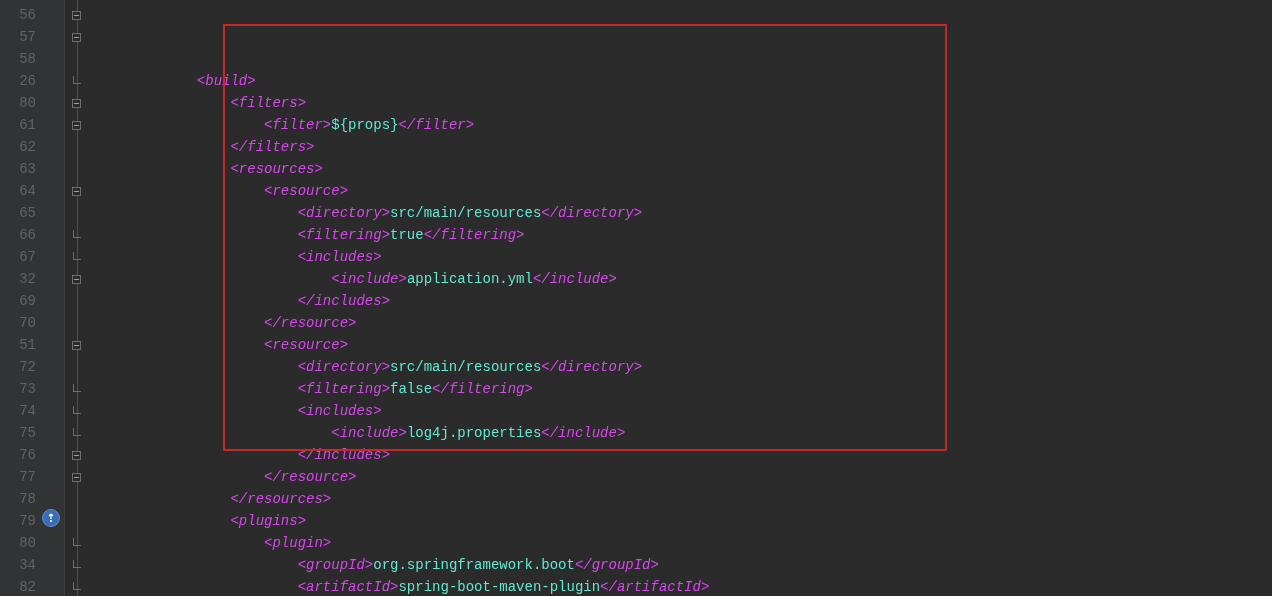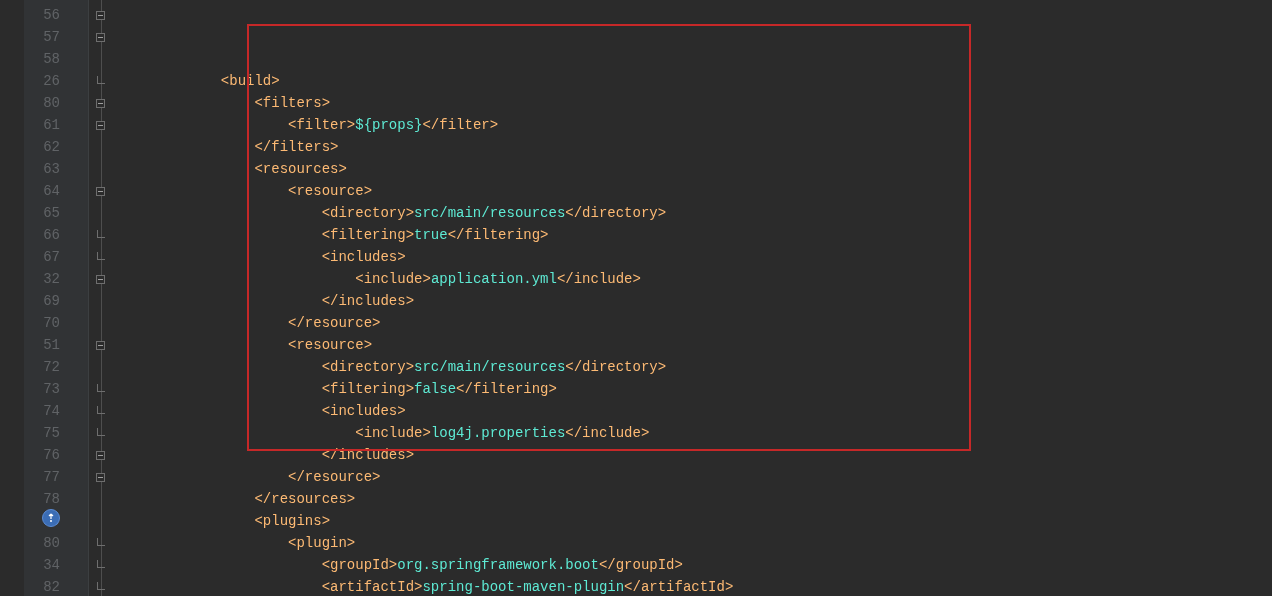--- a/index.html
+++ b/index.html
@@ -19,21 +19,20 @@
   }
   .gutter-nums {
     width: 44px;
     background: #313335;
     text-align: right;
     padding-right: 8px;
     padding-top: 4px;
     color: #606366;
     user-select: none;
     line-height: 22px;
-    margin-left: 24px;
   }
   .gutter-nums div { height: 22px; }
   .icon-col {
     width: 20px;
     background: #313335;
     padding-top: 4px;
     line-height: 22px;
     position: relative;
   }
   .icon-col .row { height: 22px; }
@@ -85,21 +84,21 @@
     margin-top: -2px;
   }
   .code {
     flex: 1;
     padding-top: 4px;
     line-height: 22px;
     white-space: pre;
     position: relative;
   }
   .code-line { height: 22px; padding-left: 8px; }
-  .tag { color: #fdba74; }
+  .tag { color: #d946ef; font-style: italic; }
   .txt { color: #5eead4; }
   .highlight-box {
     position: absolute;
     border: 2px solid #c62828;
     pointer-events: none;
     z-index: 5;
   }
   .float-icon {
     position: absolute;
     left: 42px;

